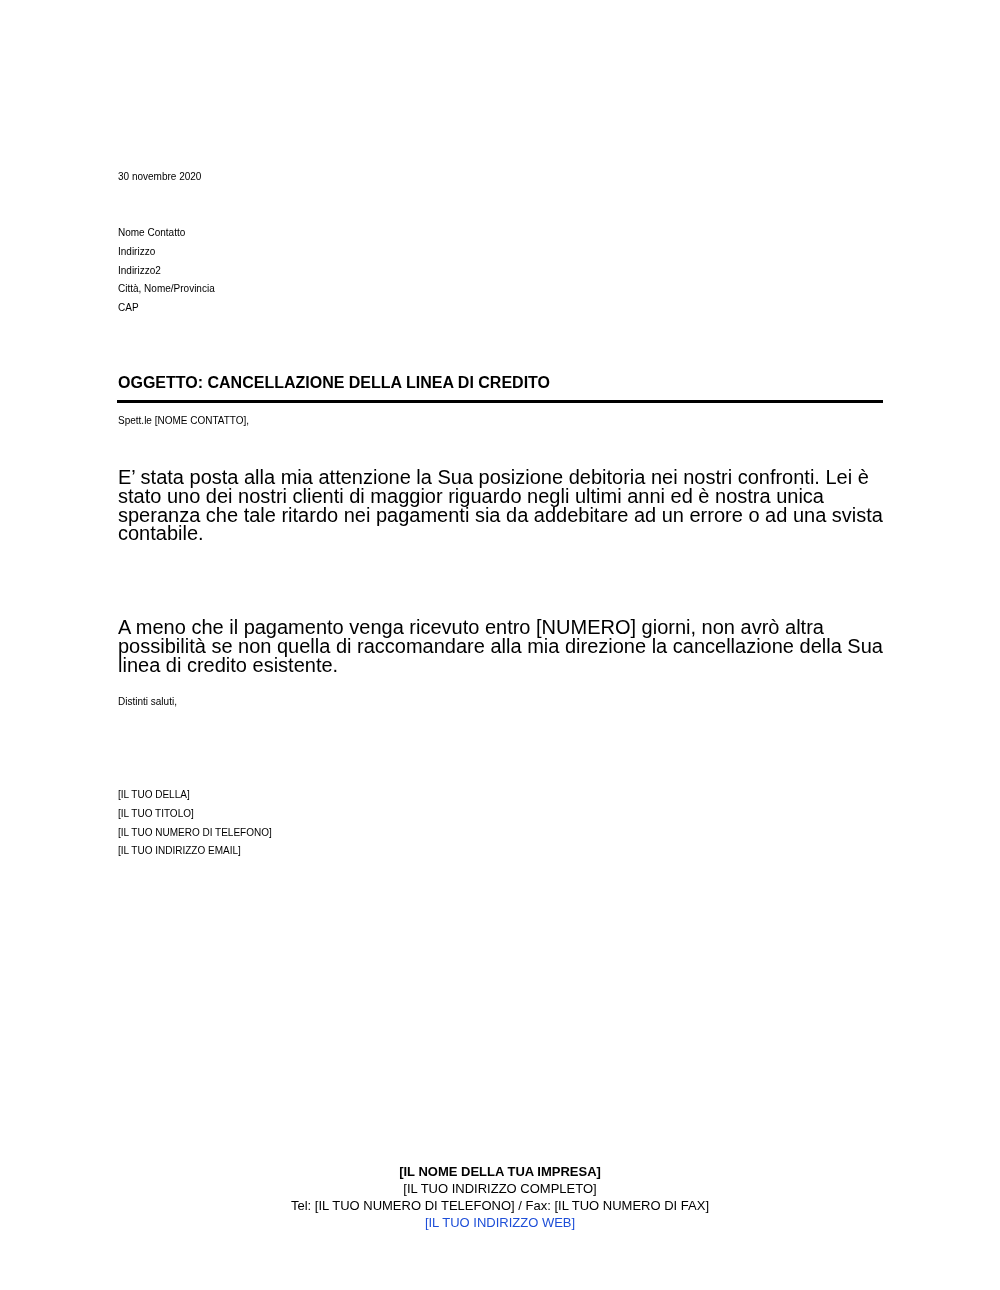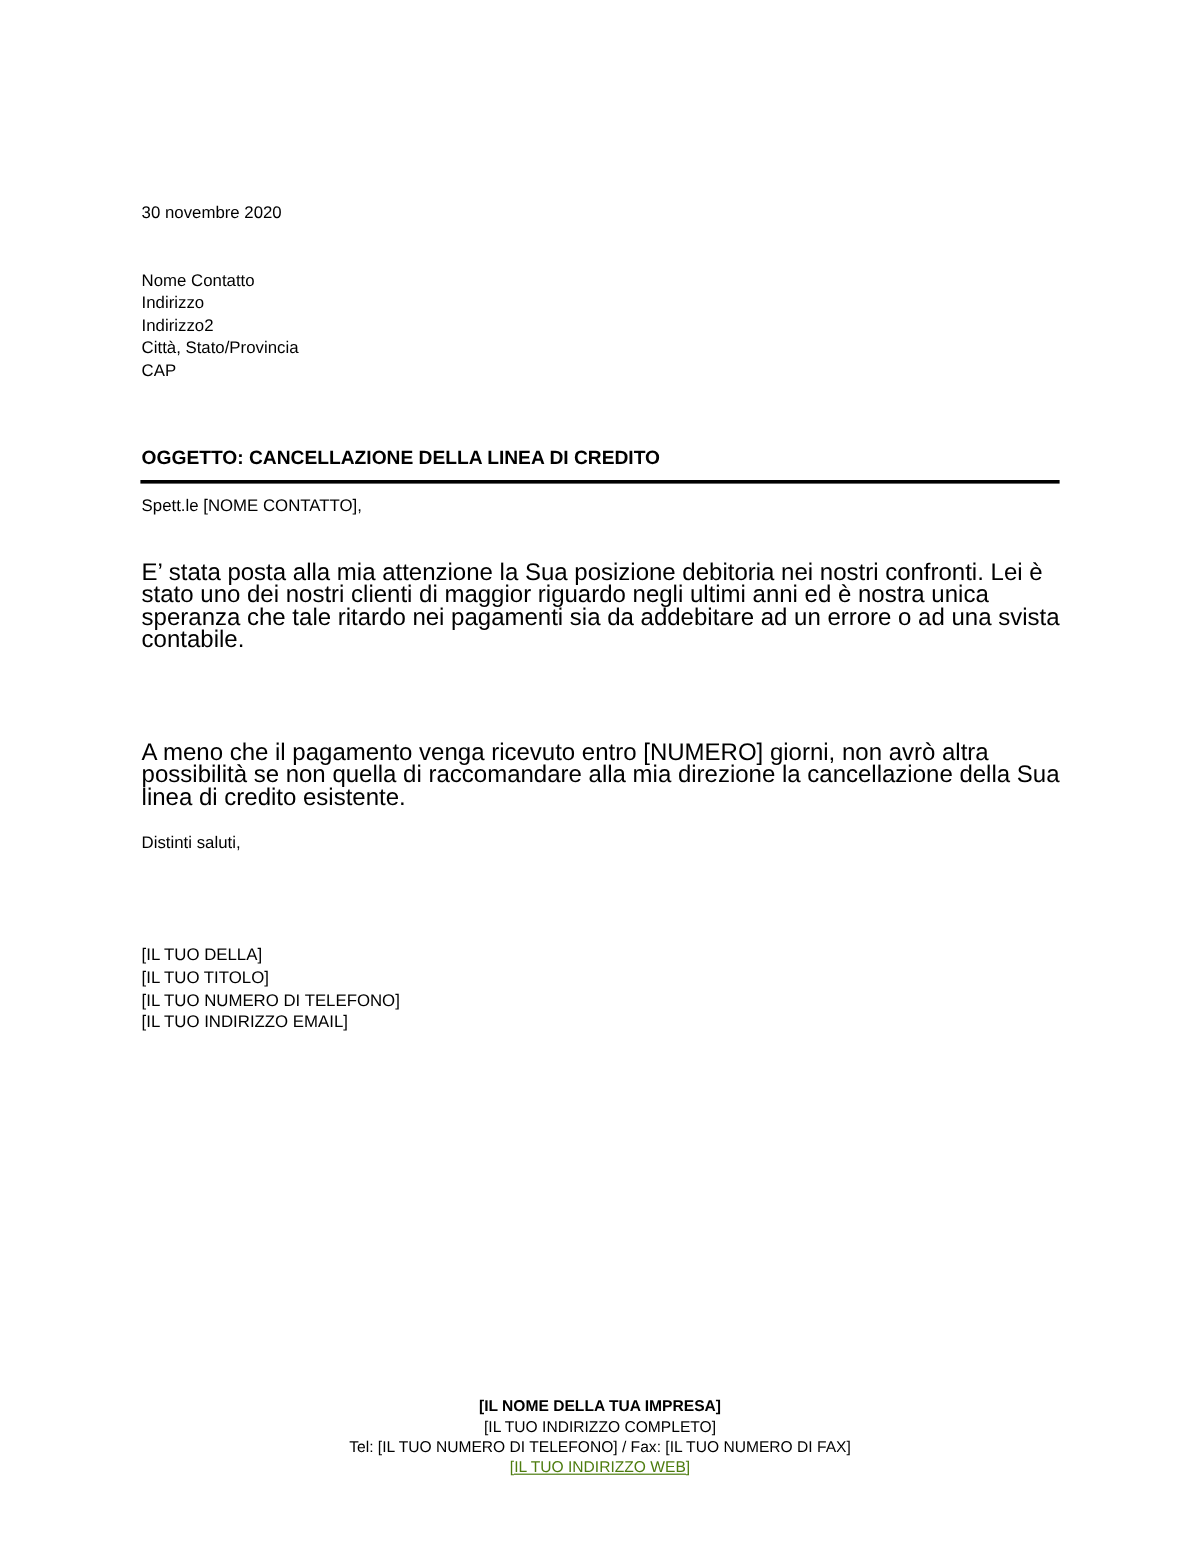--- a/index.html
+++ b/index.html
@@ -1,46 +1,46 @@
 <!DOCTYPE html>
 <html><head>
   <meta charset="utf-8">
   <style>
     html, body { margin: 0; padding: 0; background: #ffffff; }
     body { width: 1000px; height: 1290px; position: relative; overflow: hidden;
       font-family: "Liberation Sans", sans-serif; color: #000; }
     .page { position: absolute; left: 0; top: 0; width: 1000px; height: 1290px; }
-    .txt { position: absolute; left: 118px; font-size: 14px; line-height: 18.8px; white-space: nowrap; }
+    .txt { position: absolute; left: 118px; font-size: 10px; line-height: 18.8px; white-space: nowrap; }
     .date { top: 168px; }
     .addr { top: 224px; }
     .subject { top: 374px; font-weight: bold; font-size: 16px; }
     .rule { position: absolute; left: 117px; top: 400px; width: 766px; height: 3px; background: #000; }
     .greet { top: 412px; }
     .para { position: absolute; left: 118px; width: 770px; font-size: 20px; line-height: 18.8px; }
     .p1 { top: 468px; }
     .p2 { top: 543px; }
     .p3 { top: 618px; }
     .closing { top: 693px; }
     .sig { top: 786px; }
     .footer { position: absolute; left: 0; width: 1000px; top: 1163px; text-align: center; font-size: 13px; line-height: 17px; }
     .footer .company { font-weight: bold; }
-    .footer a { color: #4d7c0f; text-decoration: underline; }
+    .footer a { color: #1d4ed8; }
     .line { display: block; }
   </style>
 </head>
 <body>
 
 <div class="page">
   <div class="txt date">30 novembre 2020</div>
 
   <div class="txt addr">
     <span class="line">Nome Contatto</span>
     <span class="line">Indirizzo</span>
     <span class="line">Indirizzo2</span>
-    <span class="line">Città, Stato/Provincia</span>
+    <span class="line">Città, Nome/Provincia</span>
     <span class="line">CAP</span>
   </div>
 
   <div class="txt subject">OGGETTO: CANCELLAZIONE DELLA LINEA DI CREDITO</div>
   <div class="rule"></div>
 
   <div class="txt greet">Spett.le [NOME CONTATTO],</div>
 
   <div class="para p1">E’ stata posta alla mia attenzione la Sua posizione debitoria nei nostri confronti. Lei è stato uno dei nostri clienti di maggior riguardo negli ultimi anni ed è nostra unica speranza che tale ritardo nei pagamenti sia da addebitare ad un errore o ad una svista contabile.</div>
   <div class="para p3">A meno che il pagamento venga ricevuto entro [NUMERO] giorni, non avrò altra possibilità se non quella di raccomandare alla mia direzione la cancellazione della Sua linea di credito esistente.</div>

